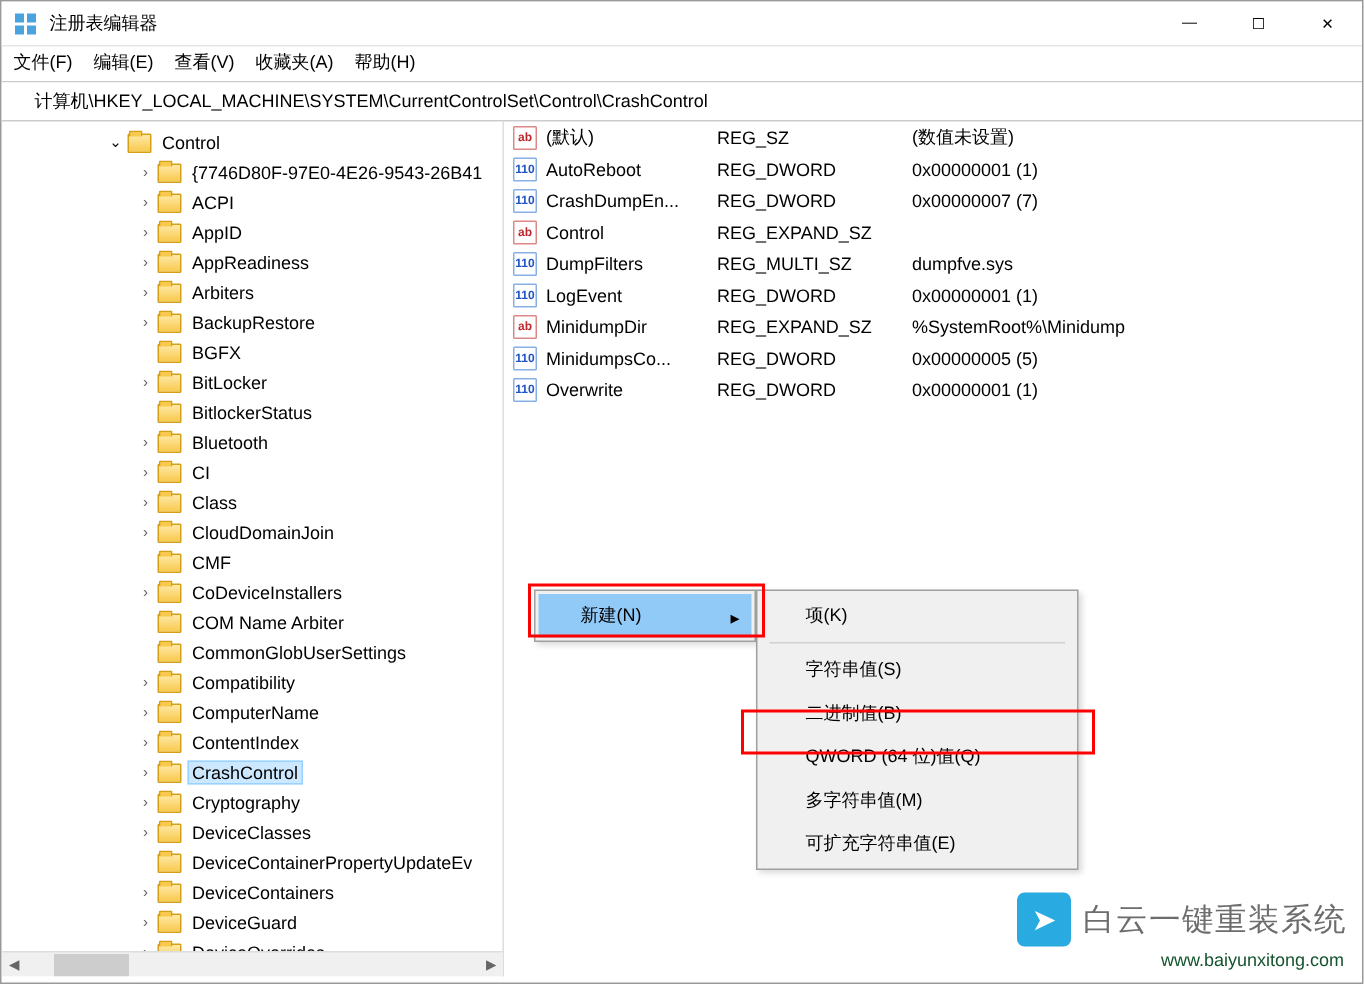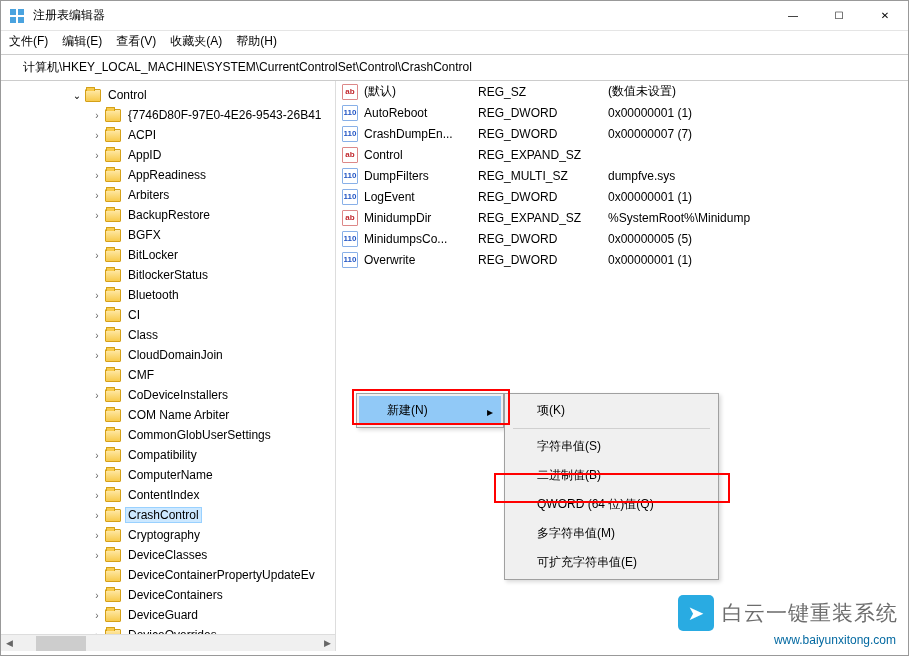--- a/index.html
+++ b/index.html
@@ -133,21 +133,21 @@
   .scroll-h .arr.right{ margin-left:auto;}
   .watermark{
     position:absolute; right:10px; bottom:24px; display:flex; align-items:center; gap:8px;
   }
   .wm-icon{
     width:36px; height:36px; background:#29abe2; border-radius:5px;
     display:flex; align-items:center; justify-content:center;
   }
   .wm-icon .bird{ color:#fff; font-size:20px;}
   .wm-text{ font-size:21px; color:#6d6d6d; letter-spacing:1px;}
-  .wm-sub{ position:absolute; right:12px; bottom:8px; font-size:12px; color:#0369a1;}
+  .wm-sub{ position:absolute; right:12px; bottom:8px; font-size:12px; color:#14532d;}
 </style>
 </head>
 <body>
 
 <div class="titlebar">
   <span class="icon">
     <svg width="16" height="16">
         <rect x="1" y="1" width="6" height="6" fill="#4aa3df"></rect>
         <rect x="9" y="1" width="6" height="6" fill="#4aa3df"></rect>
         <rect x="1" y="9" width="6" height="6" fill="#4aa3df"></rect>

